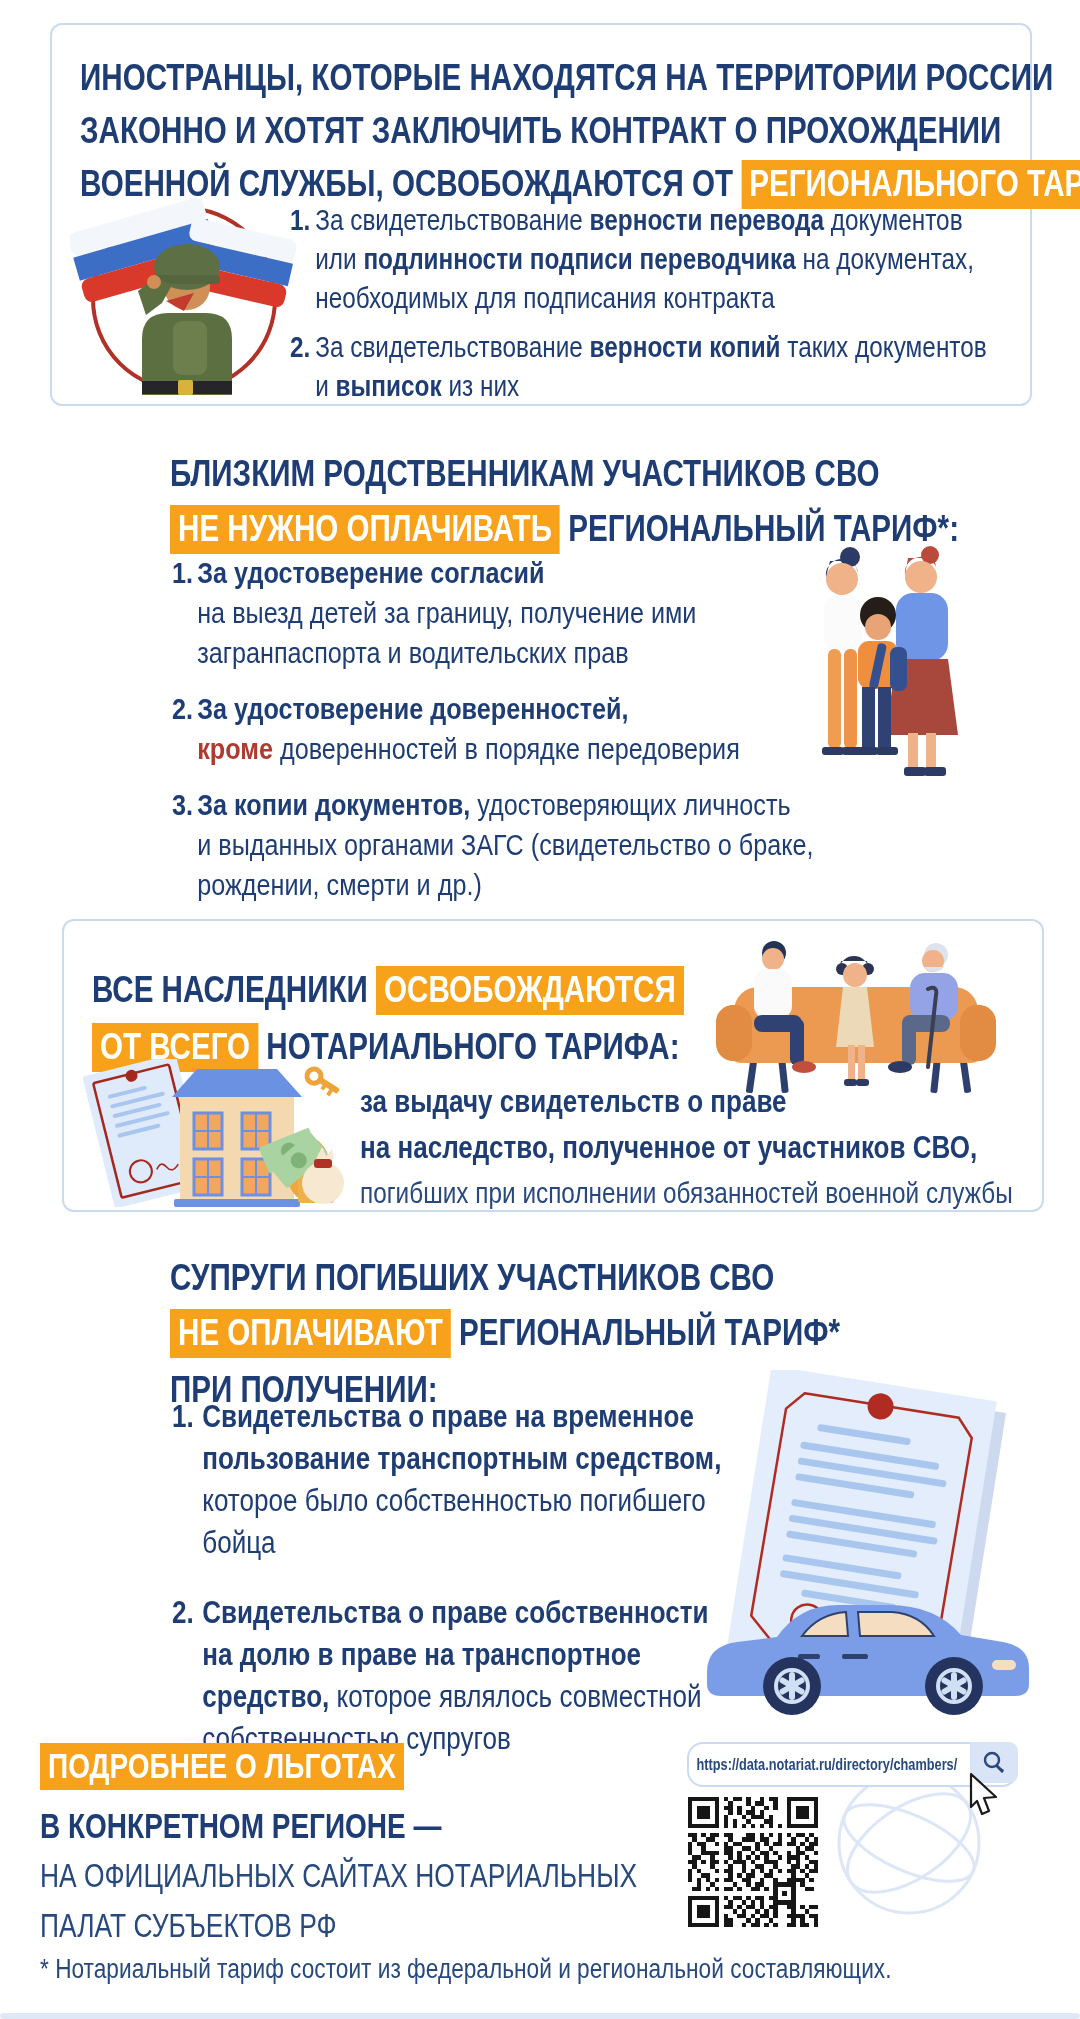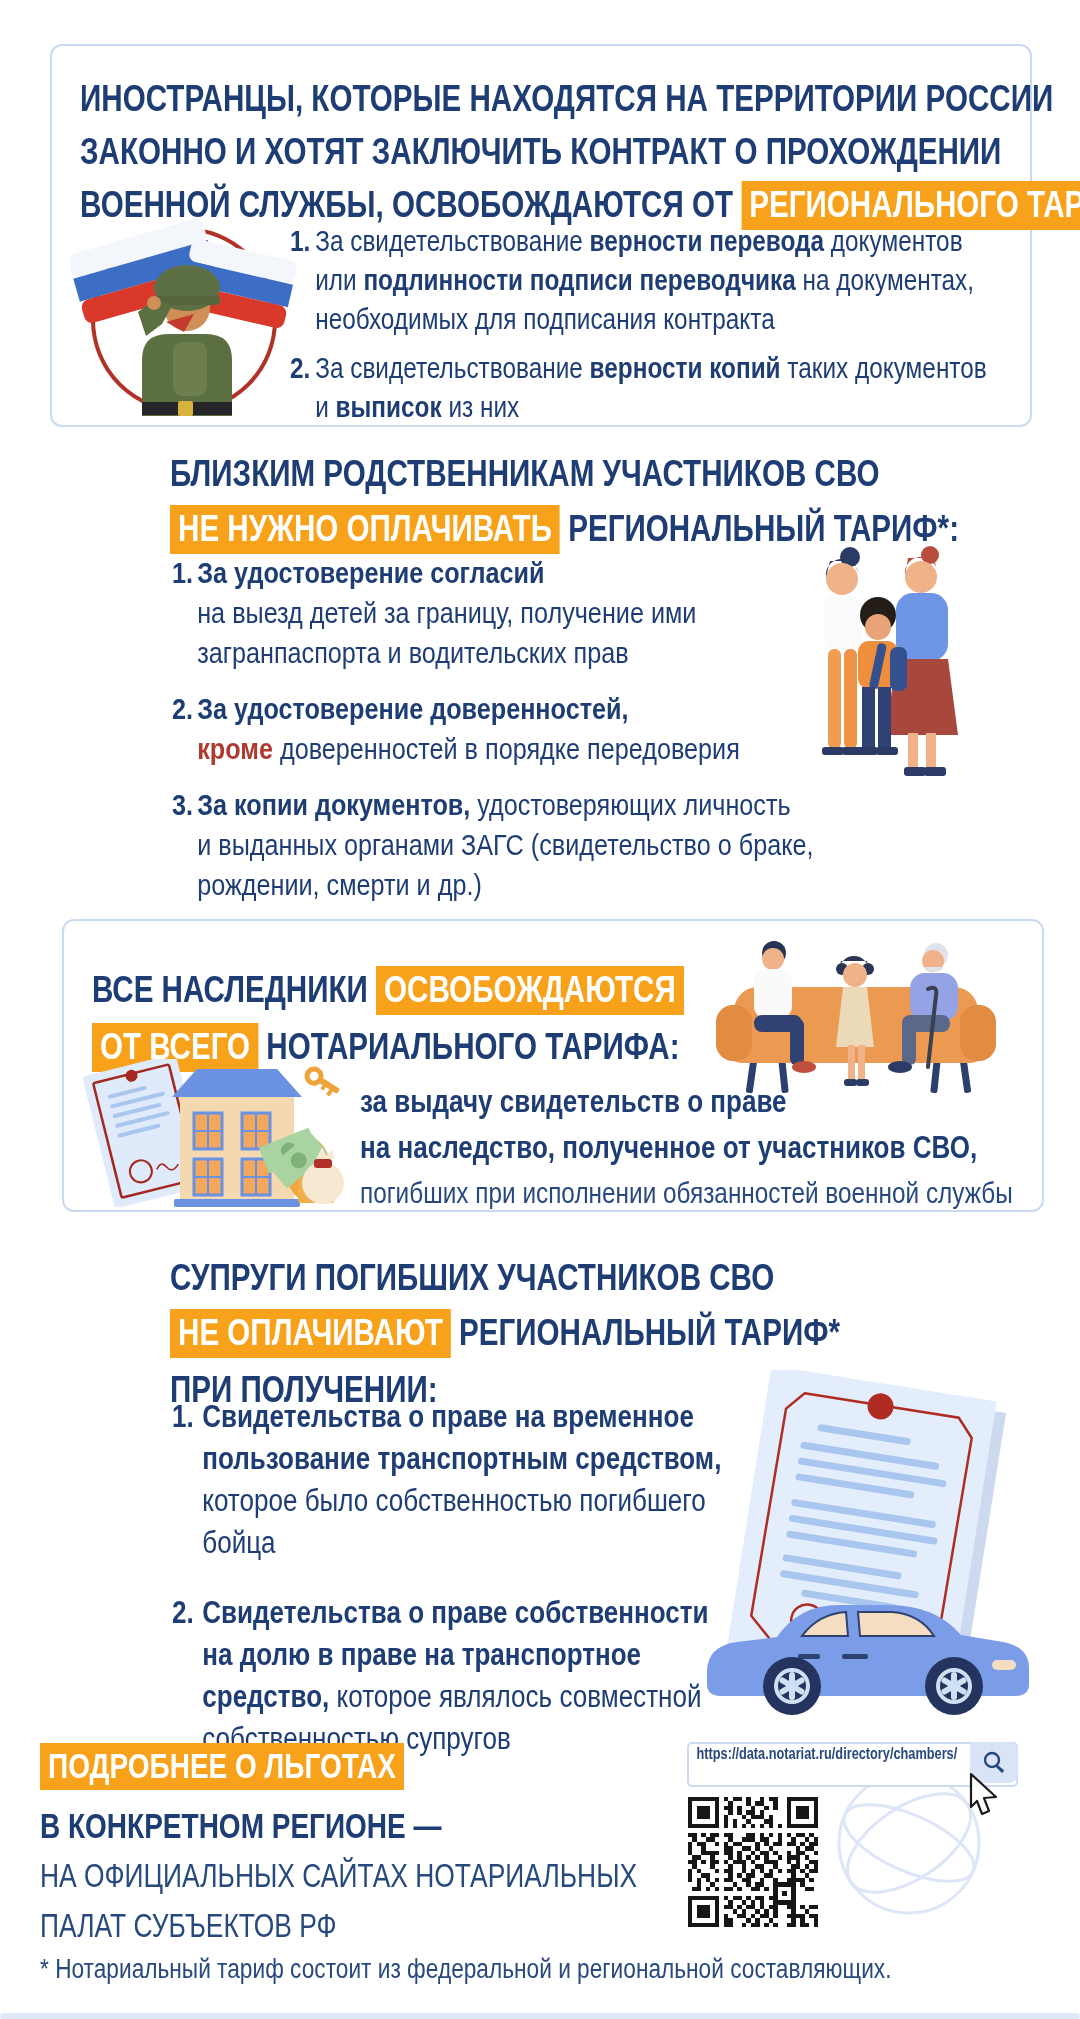--- a/index.html
+++ b/index.html
@@ -16,34 +16,34 @@
   .hl{background:#f7a21a;color:#fff;padding:3px 10px 5px;white-space:pre}
   .b{font-weight:700}
   .red{color:#b13a30;font-weight:700}
   .pre{white-space:pre}
   .li{display:flex}
   .num{font-weight:700;flex:0 0 30px}
   .lst1{font-size:29px;line-height:39px}
   .lst2{font-size:30px;line-height:40px}
   .lst3{font-size:31px;line-height:42px}
   .urlbar{position:absolute;left:687px;top:1742px;width:327px;height:41px;background:#fff;
-          border:2px solid #c9daf1;border-radius:5px;display:flex;align-items:flex-start;z-index:3}
+          border:2px solid #c9daf1;border-radius:16px;display:flex;align-items:center;z-index:3}
   .urltxt{font-size:17px;font-weight:700;color:#27497e;padding-left:10px;white-space:pre}
   .searchseg{position:absolute;right:-2px;top:-2px;width:48px;height:41px;background:#d9e4f6;
              border-radius:0 9px 9px 0;display:flex;align-items:center;justify-content:center;cursor:pointer}
   .qr{position:absolute;left:688px;top:1797px;width:130px;height:130px;z-index:2}
   .globe{position:absolute;left:812px;top:1768px;z-index:1}
   .cursor{position:absolute;left:968px;top:1772px;z-index:4}
   .strip{position:absolute;left:0;top:2013px;width:1080px;height:6px;background:#dfe8f6;border-radius:3px}
   svg{display:block}
 </style>
 </head>
 <body>
 
-<div class="card" style="left:50px;top:44px;width:978px;height:379px">
+<div class="card" style="left:50px;top:23px;width:978px;height:379px">
   <div class="abs cx80" style="left:28px;top:26px">
     <div class="h t37">ИНОСТРАНЦЫ, КОТОРЫЕ НАХОДЯТСЯ НА ТЕРРИТОРИИ РОССИИ</div>
     <div class="h t37">ЗАКОННО И ХОТЯТ ЗАКЛЮЧИТЬ КОНТРАКТ О ПРОХОЖДЕНИИ</div>
     <div class="h t37"><span>ВОЕННОЙ СЛУЖБЫ, ОСВОБОЖДАЮТСЯ ОТ </span><span class="hl">РЕГИОНАЛЬНОГО ТАРИФА:</span></div>
   </div>
 
   <svg class="abs" style="left:18px;top:156px" width="228" height="222" viewBox="0 0 228 222">
     <circle cx="114" cy="118" r="91" fill="#ffffff"></circle>
     <circle cx="114" cy="118" r="91" fill="none" stroke="#b23127" stroke-width="4"></circle>
     <g transform="rotate(-16 70 70)">

